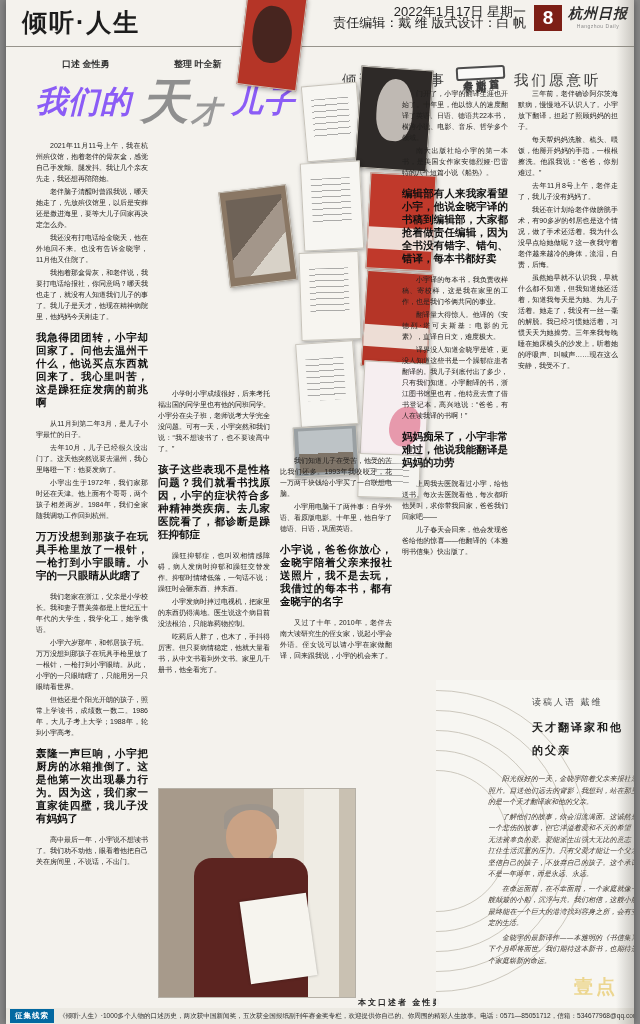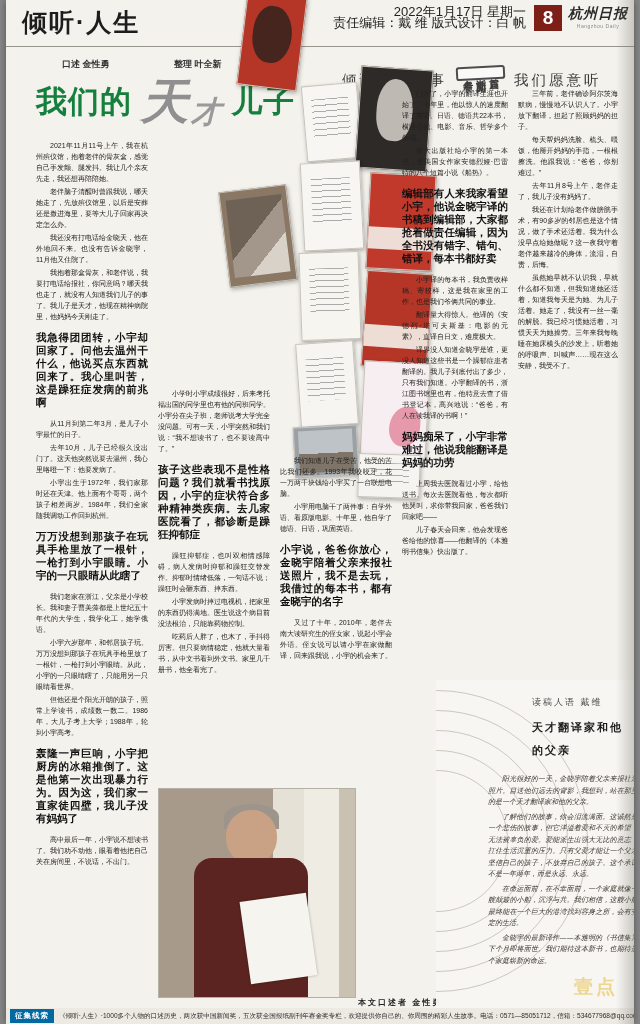--- a/index.html
+++ b/index.html
@@ -14,21 +14,21 @@
             font-size:19px;font-weight:700;text-align:center;line-height:26px;}
   .paper-logo{position:absolute;right:6px;top:5px;width:60px;text-align:center;}
   .paper-logo .cn{font-family:"DejaVu Serif","Liberation Serif",serif;font-style:italic;font-weight:700;font-size:14px;color:#2a2a2a;letter-spacing:1px;}
   .paper-logo .en{font-size:5px;color:#8a8a8a;letter-spacing:.5px;}
   .header-rule{position:absolute;left:0;top:46px;width:100%;border-top:1.5px solid #97948c;}
   
   .masthead{position:absolute;left:30px;top:52px;width:310px;height:86px;}
   .bylines{position:absolute;left:26px;top:6px;width:260px;font-size:9px;font-weight:700;color:#333;}
   .byline-2{margin-left:62px;}
   .main-title{position:absolute;left:0;top:18px;white-space:nowrap;}
-  .t-black{font-size:31px;font-weight:900;color:#15803d;letter-spacing:1px;vertical-align:middle;}
+  .t-black{font-size:31px;font-weight:900;color:#8b5cf6;letter-spacing:1px;vertical-align:middle;font-style:italic;}
   .t-grey-big{font-family:"DejaVu Serif","Liberation Serif",serif;font-size:48px;font-weight:700;font-style:italic;
               color:#8f8f8f;vertical-align:middle;margin:0 -2px 0 4px;}
   .t-grey-small{font-family:"DejaVu Serif","Liberation Serif",serif;font-size:30px;font-weight:700;font-style:italic;
               color:#9a9a9a;vertical-align:middle;position:relative;top:10px;margin-right:6px;}
   
   .slogan{position:absolute;left:336px;top:56px;width:300px;display:flex;align-items:center;gap:9px;}
   .slogan .s-text{font-size:14.5px;color:#3a3a3a;letter-spacing:3px;white-space:nowrap;margin-top:15px;}
   .seal{display:flex;flex-direction:row-reverse;gap:2px;border:2px solid #4c4c4c;background:rgba(250,250,248,.85);
         padding:3px 4px;transform:rotate(-3deg);border-radius:3px;}
   .seal-col{writing-mode:vertical-rl;font-size:10px;font-weight:700;color:#3d3d3d;letter-spacing:1px;line-height:11px;}

